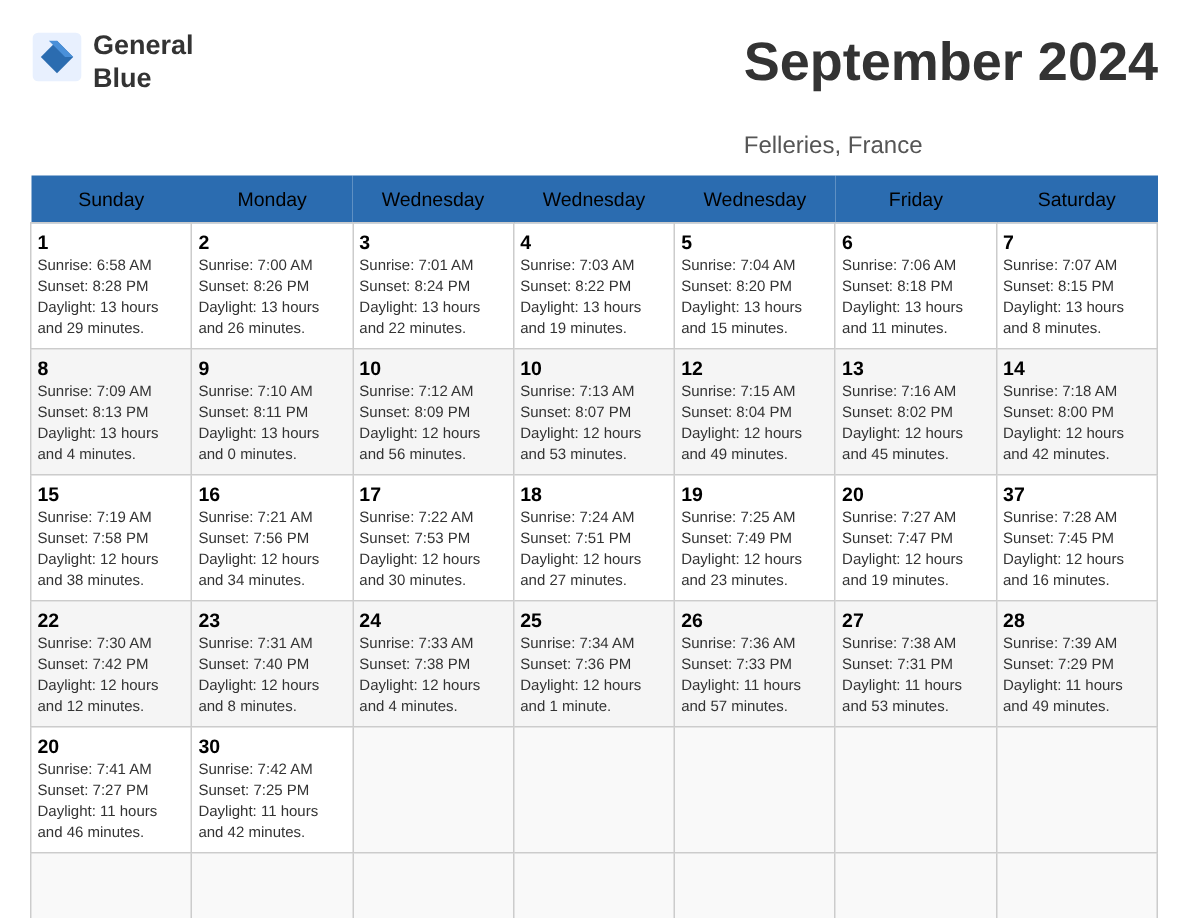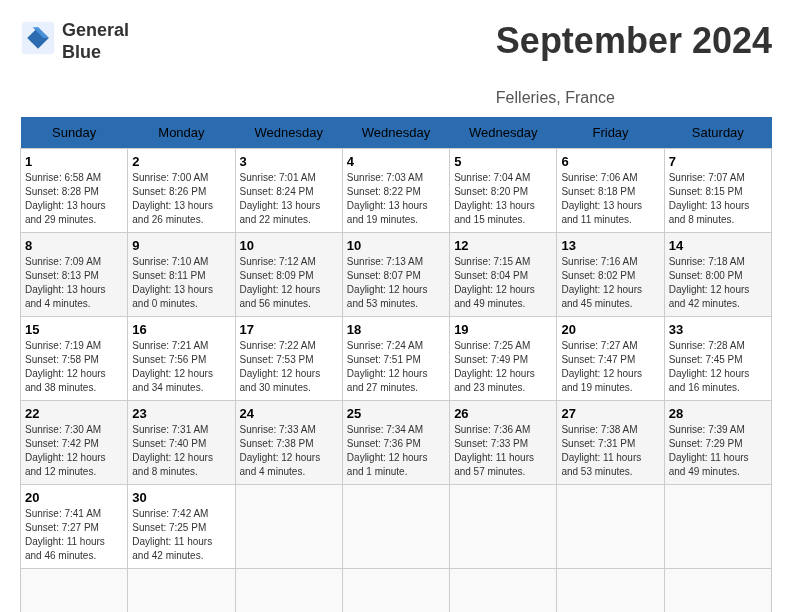--- a/index.html
+++ b/index.html
@@ -278,21 +278,21 @@
         </td>
         <td>
           <span class="day-num">20</span>
         <div class="day-info">
           Sunrise: 7:27 AM<br>
           Sunset: 7:47 PM<br>
           Daylight: 12 hours and 19 minutes.
         </div>
         </td>
         <td>
-          <span class="day-num">33</span>
+          <span class="day-num">37</span>
         <div class="day-info">
           Sunrise: 7:28 AM<br>
           Sunset: 7:45 PM<br>
           Daylight: 12 hours and 16 minutes.
         </div>
         </td>
       </tr>
       <tr>
         <td>
           <span class="day-num">22</span>

